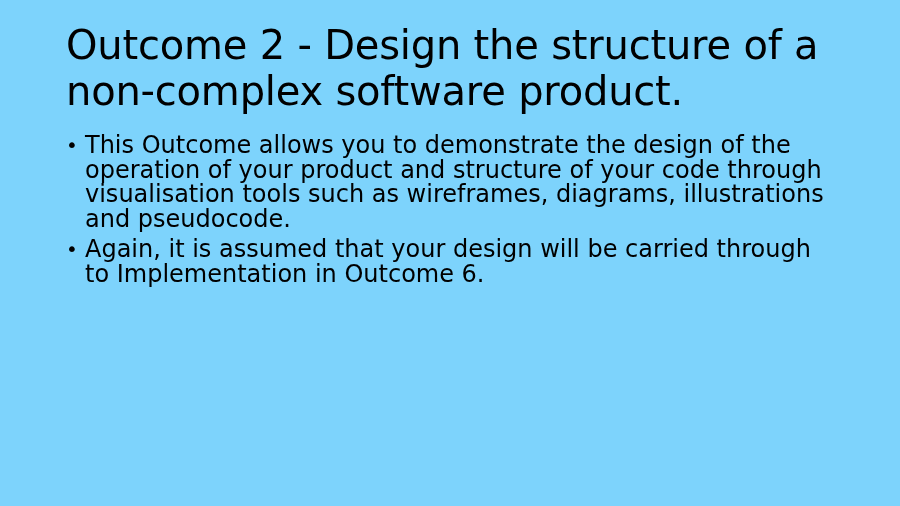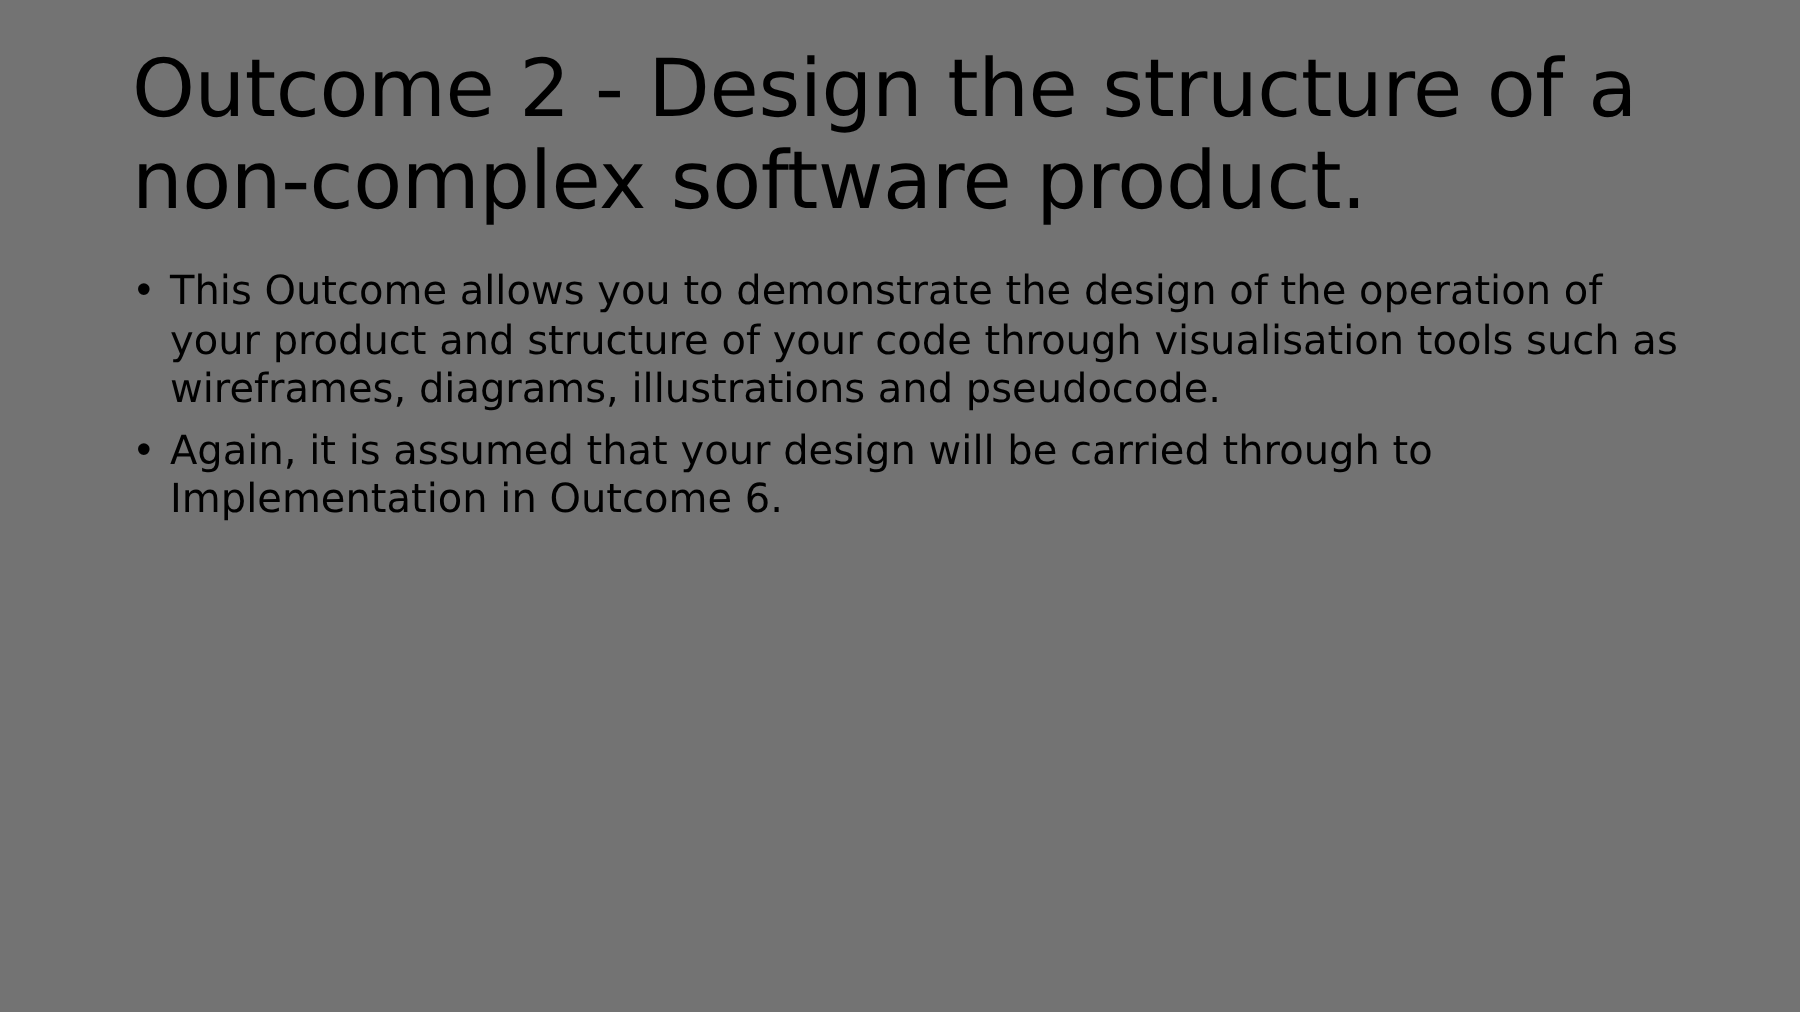--- a/index.html
+++ b/index.html
@@ -12,21 +12,21 @@
     height: 506px;
     background: #ffffff;
     font-family: "DejaVu Sans", "Liberation Sans", sans-serif;
     color: #000000;
     overflow: hidden;
   }
   .slide {
     position: relative;
     width: 900px;
     height: 506px;
-    background: #737373;
+    background: #7dd3fc;
     box-sizing: border-box;
   }
   .slide-title {
     position: absolute;
     left: 66px;
     top: 22px;
     width: 790px;
     font-size: 40px;
     line-height: 46px;
     font-weight: 400;
@@ -56,21 +56,21 @@
     flex: 0 0 auto;
     width: 19px;
     font-size: 20px;
     line-height: 24.6px;
     text-align: left;
     color: #000000;
     user-select: none;
   }
   .bullet-text {
     flex: 1 1 auto;
-    font-size: 20px;
+    font-size: 24px;
     line-height: 24.6px;
     color: #000000;
     text-align: left;
     hyphens: none;
   }
 </style>
 </head>
 <body>
 
 <div class="slide">

